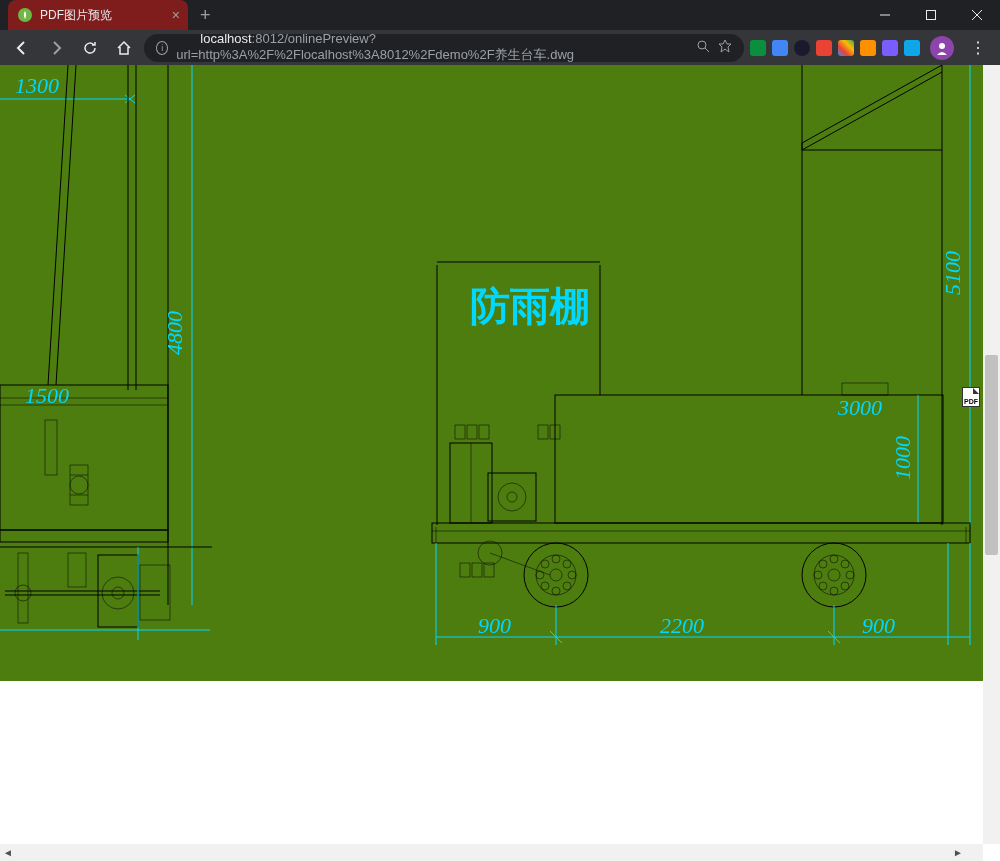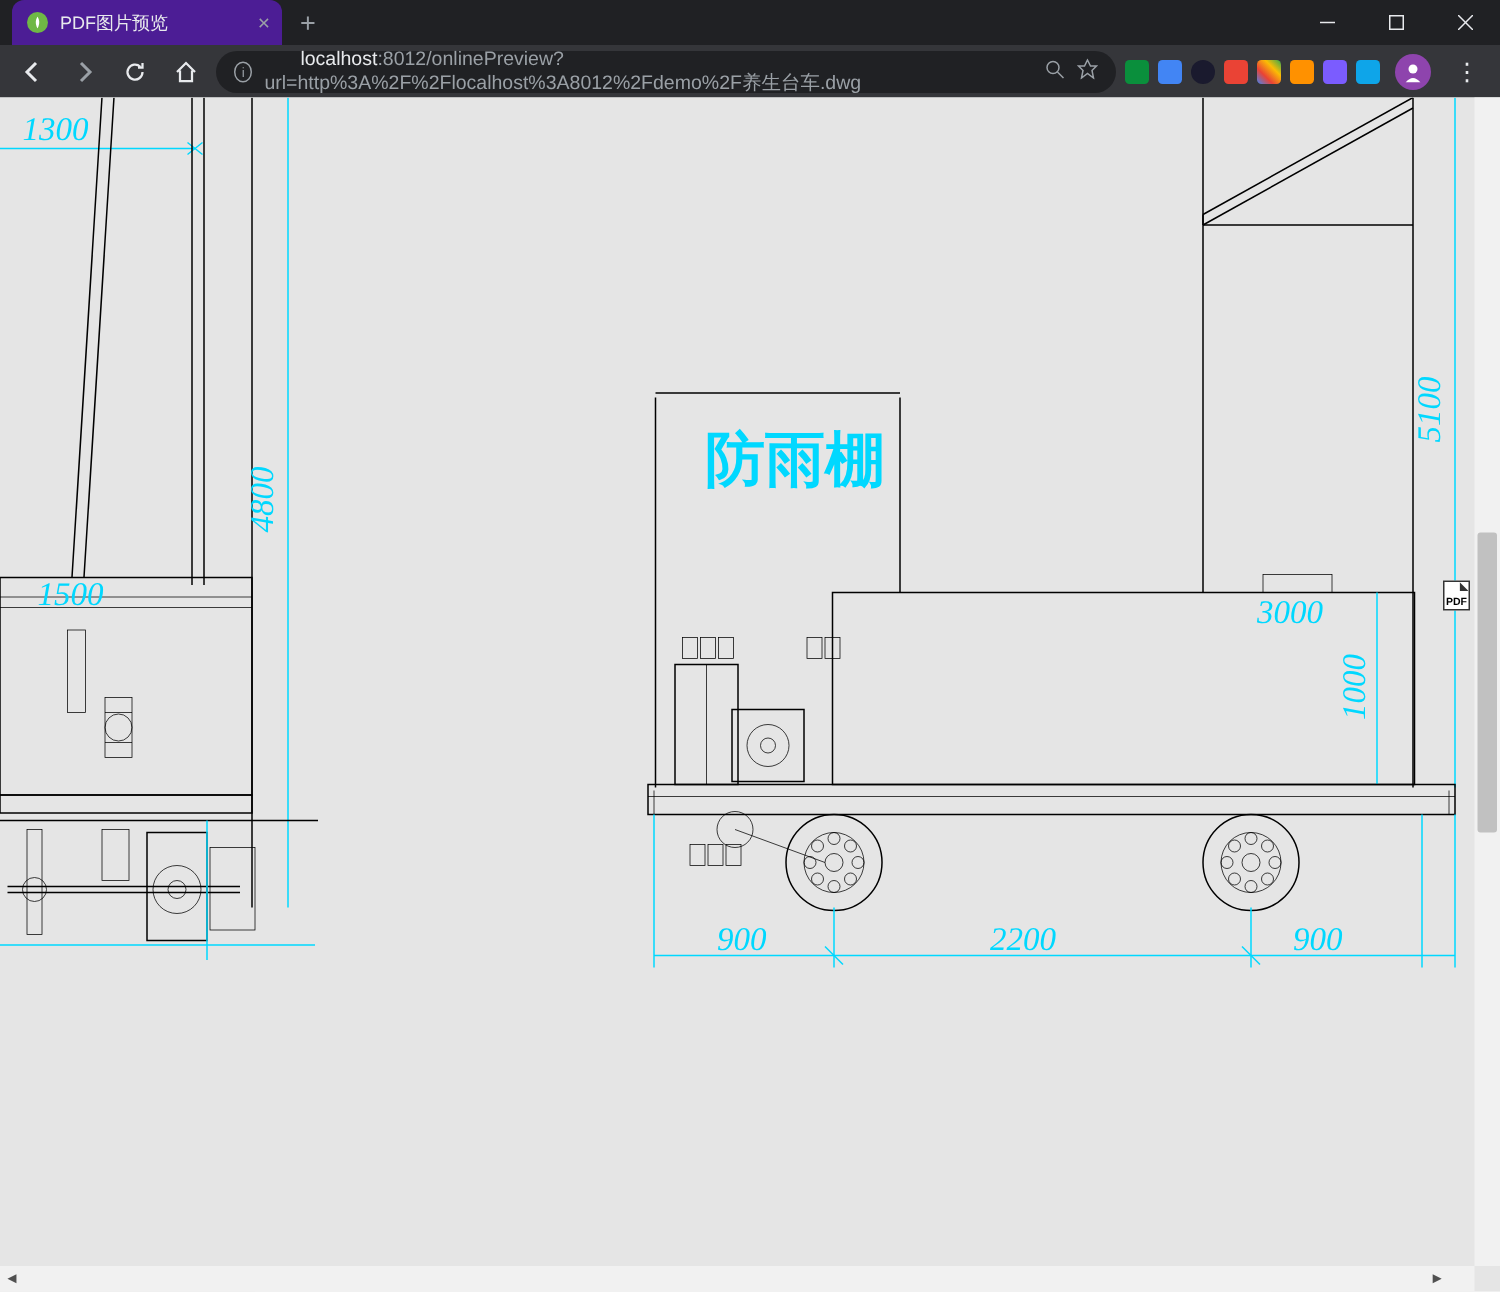--- a/index.html
+++ b/index.html
@@ -1,41 +1,41 @@
 <!DOCTYPE html>
 <html><head>
 <meta charset="utf-8">
 <style>
 * { margin: 0; padding: 0; box-sizing: border-box; font-family: -apple-system, "Segoe UI", sans-serif; }
 body { width: 1000px; height: 861px; background: #fff; overflow: hidden; position: relative; }
 
 
 .titlebar { height: 30px; background: #202124; display: flex; align-items: flex-end; }
-.tab { display: flex; align-items: center; background: #4c1d95; height: 30px; padding: 0 8px 0 10px; border-radius: 8px 8px 0 0; margin-left: 8px; min-width: 180px; gap: 8px; }
+.tab { display: flex; align-items: center; background: #7f1d1d; height: 30px; padding: 0 8px 0 10px; border-radius: 8px 8px 0 0; margin-left: 8px; min-width: 180px; gap: 8px; }
 .favicon { width: 14px; height: 14px; border-radius: 50%; background: #6fb845; display: flex; align-items: center; justify-content: center; }
 .tab-title { color: #e8eaed; font-size: 12px; flex: 1; }
 .tab-close { color: #9aa0a6; font-size: 14px; cursor: pointer; }
 .newtab { color: #9aa0a6; font-size: 18px; margin-left: 12px; align-self: center; cursor: pointer; }
 .win-controls { margin-left: auto; display: flex; }
 .win-btn { width: 46px; height: 30px; display: flex; align-items: center; justify-content: center; color: #e8eaed; cursor: pointer; }
 
 
 .toolbar { height: 35px; background: #35363a; display: flex; align-items: center; padding: 0 8px; gap: 6px; }
 .nav-btn { width: 28px; height: 28px; display: flex; align-items: center; justify-content: center; color: #9aa0a6; cursor: pointer; border-radius: 50%; }
 .nav-btn.enabled { color: #e8eaed; }
 .omnibox { flex: 1; height: 28px; background: #202124; border-radius: 14px; display: flex; align-items: center; padding: 0 12px; gap: 8px; color: #9aa0a6; font-size: 13px; }
 .info-icon { width: 14px; height: 14px; border: 1px solid #9aa0a6; border-radius: 50%; display: flex; align-items: center; justify-content: center; font-size: 9px; }
 .url-host { color: #e8eaed; margin-left: 24px; }
 .ext-icons { display: flex; gap: 6px; align-items: center; }
 .ext-icon { width: 16px; height: 16px; border-radius: 3px; }
 .avatar { width: 24px; height: 24px; border-radius: 50%; background: #8e44ad; display: flex; align-items: center; justify-content: center; margin: 0 4px; }
 .menu-dots { color: #e8eaed; cursor: pointer; padding: 0 6px; }
 
 
-.content { position: absolute; top: 65px; left: 0; width: 1000px; height: 796px; background: #e5e5e5; overflow: hidden; text-align: center; }
+.content { position: absolute; top: 65px; left: 0; width: 1000px; height: 616px; background: #4d7c0f; overflow: hidden; text-align: center; }
 .drawing { position: absolute; inset: 0; }
 .cad-line { stroke: #000; stroke-width: 1; fill: none; }
 .cad-thin { stroke: #000; stroke-width: 0.5; fill: none; }
 .dim-line { stroke: #00d8ff; stroke-width: 1; fill: none; }
 .dim-text { fill: #00d8ff; font-size: 22px; font-style: italic; font-family: serif; }
 .dim-text-big { fill: #00d8ff; font-size: 40px; font-weight: bold; font-family: "SimSun", serif; }
 .dim-text-v { fill: #00d8ff; font-size: 22px; font-style: italic; font-family: serif; }
 
 
 .vscroll { position: absolute; right: 0; top: 65px; width: 17px; height: 779px; background: #f1f1f1; }

